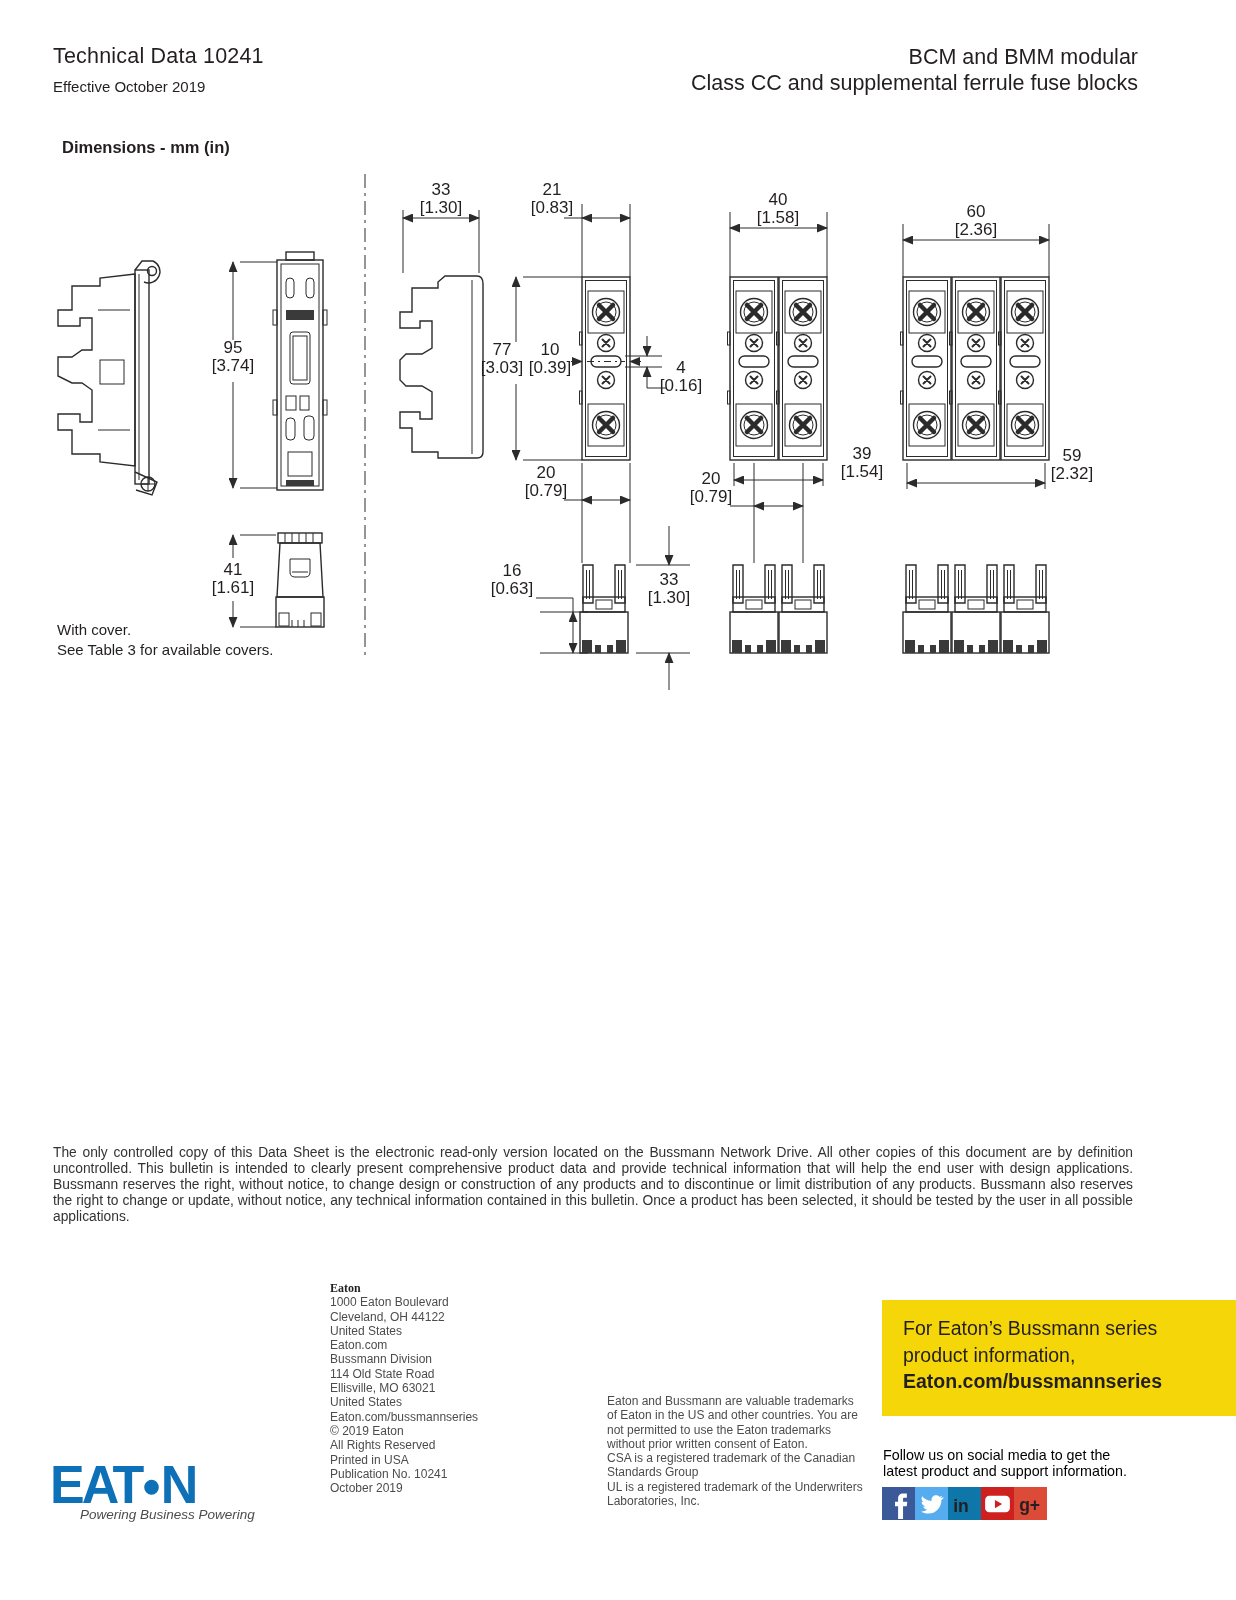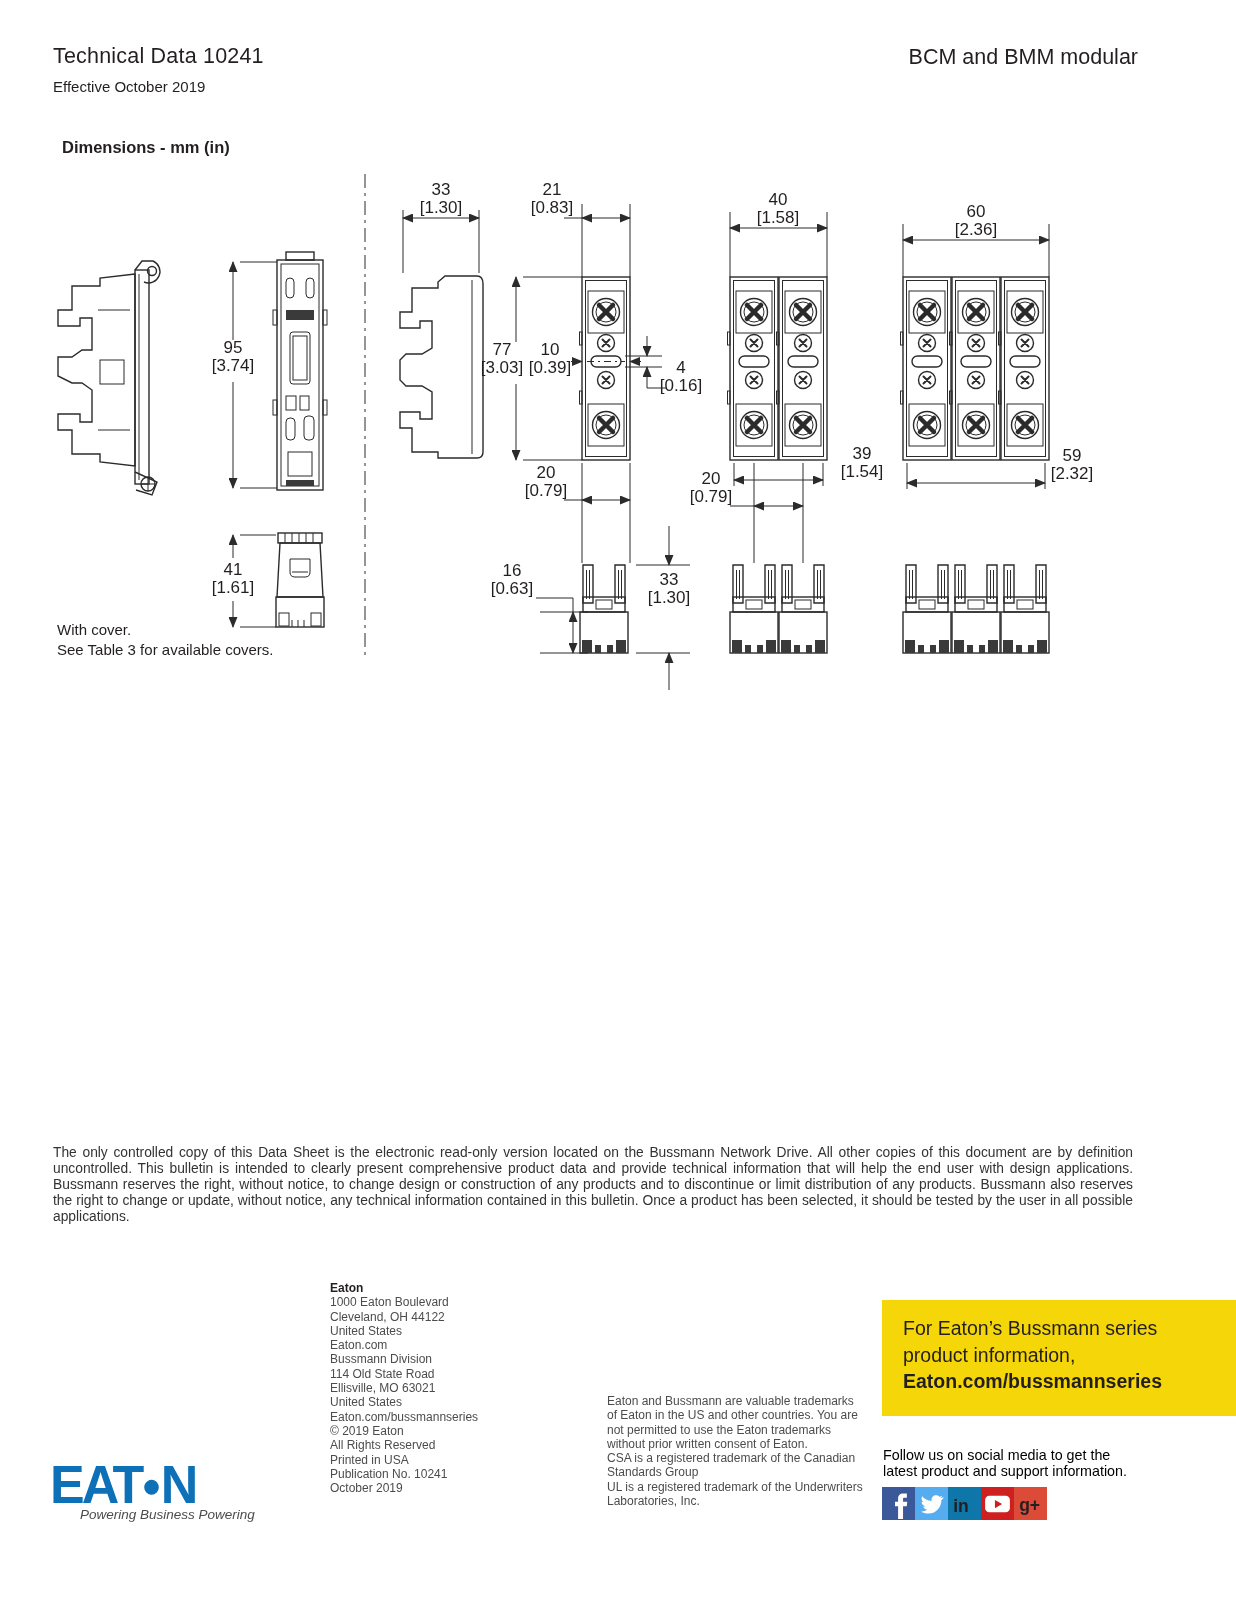--- a/index.html
+++ b/index.html
@@ -7,21 +7,21 @@
         font-family:"Liberation Sans",sans-serif;color:#231f20;overflow:hidden;}
   .abs{position:absolute;}
   .doc-title{left:53px;top:44px;font-size:21.5px;letter-spacing:.2px;}
   .doc-sub{left:53px;top:78px;font-size:15px;}
   .prod-title{right:98px;top:44px;font-size:21.5px;line-height:26px;text-align:right;}
   .sec-title{left:62px;top:138px;font-size:16.5px;font-weight:bold;}
   .note{left:57px;font-size:15px;}
   .disclaimer{left:53px;top:1145px;width:1080px;font-size:13.8px;line-height:15.9px;
               text-align:justify;color:#333;}
   .ft{font-size:12px;line-height:14.3px;color:#4c4c4c;}
-  .ft b{color:#231f20;}
+  .ft b{color:#231f20;font-family:Liberation Serif, serif;}
   .col1{left:330px;top:1281px;width:170px;}
   .col2{left:607px;top:1394px;width:256px;}
   .blockgap{}
   .infobox{left:882px;top:1300px;width:424px;height:116px;background:#f5d608;}
   .infobox-inner{padding:15px 0 0 21px;font-size:19.5px;line-height:26.5px;color:#231f20;}
   .infobox b{font-weight:bold;}
   .follow{left:883px;top:1447px;font-size:14.3px;line-height:16px;color:#000000;}
   .icons{left:882px;top:1487px;display:flex;}
   .si{width:33px;height:33px;display:inline-flex;align-items:center;justify-content:center;}
   .fb{background:#3b5998;} .tw{background:#55acee;} .li{background:#0e76a8;}
@@ -41,20 +41,21 @@
 </style>
 </head>
 <body>
 
 <div class="page">
 
   <div class="abs doc-title">Technical Data 10241</div>
   <div class="abs doc-sub">Effective October 2019</div>
   <div class="abs prod-title">
     <div>BCM and BMM modular</div>
+    <div>Class CC and supplemental ferrule fuse blocks</div>
   </div>
   <div class="abs sec-title">Dimensions - mm (in)</div>
 
   <svg class="abs" style="left:40px;top:160px" width="1156" height="530" viewBox="0 0 1156 530" xmlns="http://www.w3.org/2000/svg">
     <defs>
       <marker id="mE" markerUnits="userSpaceOnUse" markerWidth="11" markerHeight="9" refX="10" refY="4.5" orient="auto">
         <path d="M0,0 L11,4.5 L0,9 Z" fill="#2b2b2b"></path>
       </marker>
       <marker id="mS" markerUnits="userSpaceOnUse" markerWidth="11" markerHeight="9" refX="1" refY="4.5" orient="auto">
         <path d="M11,0 L0,4.5 L11,9 Z" fill="#2b2b2b"></path>

